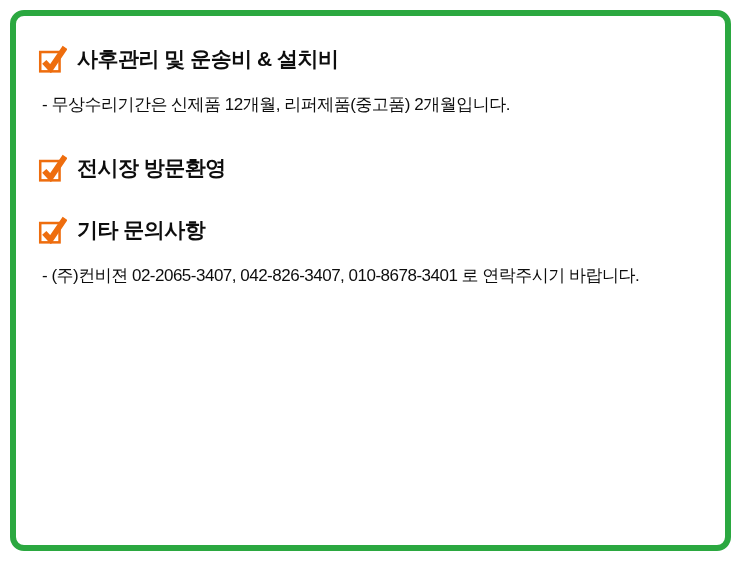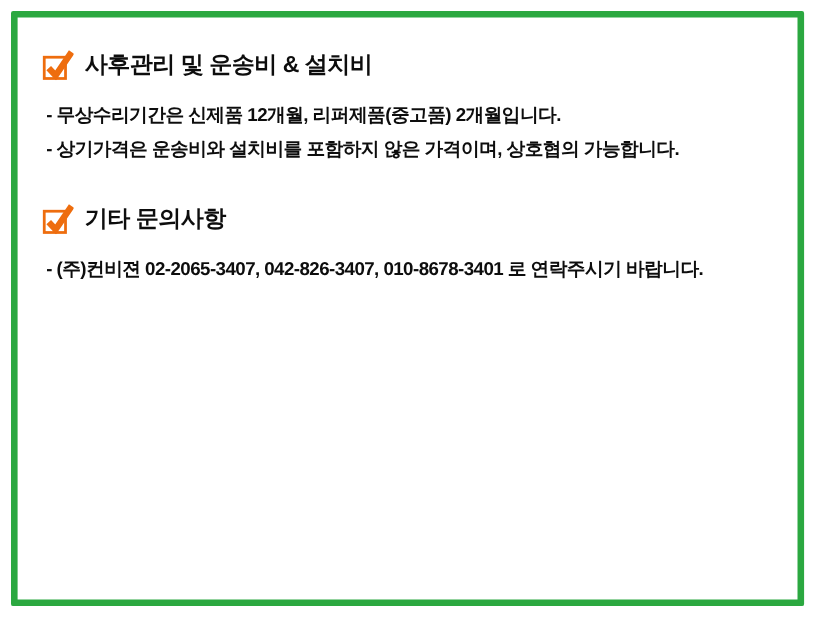--- a/index.html
+++ b/index.html
@@ -14,21 +14,21 @@
     background:var(--background-white);
     font-family:"Liberation Sans","DejaVu Sans",sans-serif;
     color:var(--text-black);
     position:relative;
     overflow:hidden;
   }
   .frame{
     position:absolute;
     left:10px;top:10px;right:9px;bottom:11px;
     border:6px solid var(--border-green);
-    border-radius:2px;
+    border-radius:14px;
     background:var(--background-white);
     padding:28px 24px 18px 26px;
   }
   .section{margin-bottom:33px;}
   .section:last-child{margin-bottom:0;}
   .title-row{
     display:flex;
     align-items:center;
     gap:10px;
     margin-left:-4px;
@@ -51,46 +51,52 @@
   }
   .section-title{
     font-size:21px;
     font-weight:700;
     letter-spacing:-0.5px;
     line-height:29px;
   }
   .items{list-style:none;}
   .item{
     font-size:17px;
-    font-weight:700;
+    font-weight:400;
     letter-spacing:-0.5px;
     line-height:31px;
     white-space:nowrap;
   }
 </style>
 </head>
 <body>
 
 <div class="frame">
 
   <div class="section">
     <div class="title-row">
       <svg class="checkbox-icon" viewBox="0 0 30 30" aria-hidden="true">
         <rect class="box" x="2.3" y="8.3" width="20" height="20"></rect>
         <polyline class="tick" points="6.5,18.5 13,25.5 28,3.5"></polyline>
       </svg>
       <div class="section-title">사후관리 및 운송비 &amp; 설치비</div>
     </div>
     <ul class="items">
       <li class="item">- 무상수리기간은 신제품 12개월, 리퍼제품(중고품) 2개월입니다.</li>
-      <li class="item">- 상기가격은 운송비와 설치비를 포함하지 않은 가격이며, 상호협의 가능합니다.</li>
     </ul>
   </div>
 
   <div class="section">
+    <div class="title-row">
+      <svg class="checkbox-icon" viewBox="0 0 30 30" aria-hidden="true">
+        <rect class="box" x="2.3" y="8.3" width="20" height="20"></rect>
+        <polyline class="tick" points="6.5,18.5 13,25.5 28,3.5"></polyline>
+      </svg>
+      <div class="section-title">전시장 방문환영</div>
+    </div>
   </div>
 
   <div class="section">
     <div class="title-row">
       <svg class="checkbox-icon" viewBox="0 0 30 30" aria-hidden="true">
         <rect class="box" x="2.3" y="8.3" width="20" height="20"></rect>
         <polyline class="tick" points="6.5,18.5 13,25.5 28,3.5"></polyline>
       </svg>
       <div class="section-title">기타 문의사항</div>
     </div>

